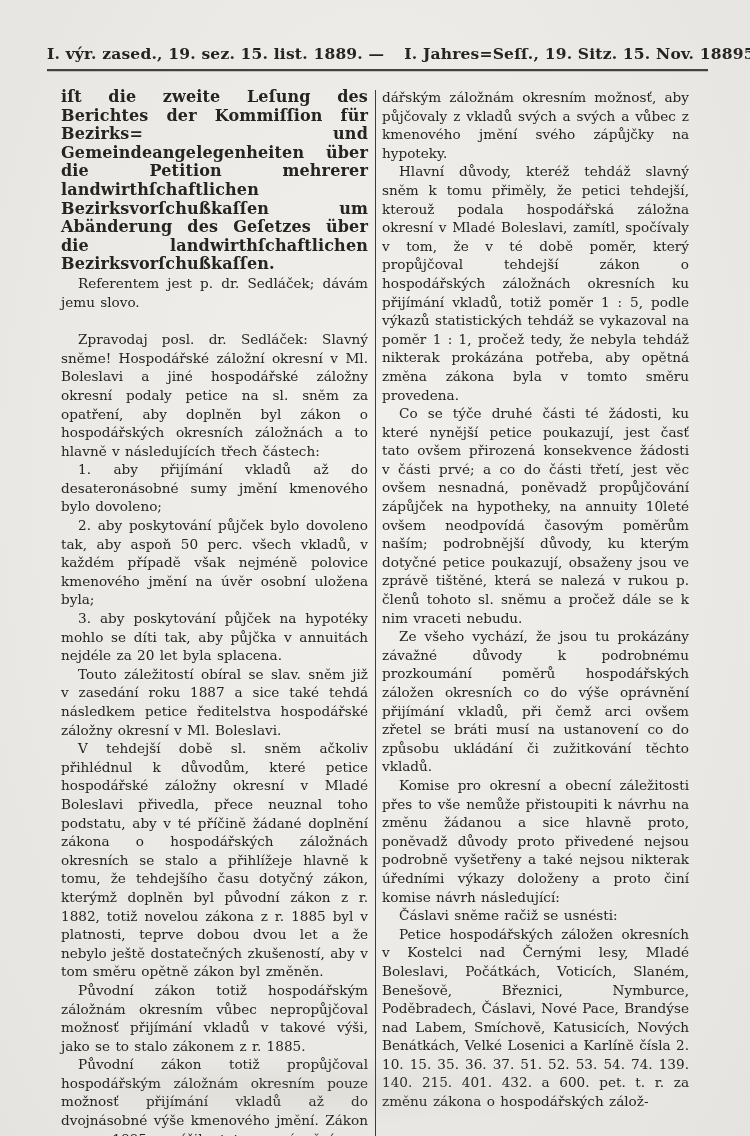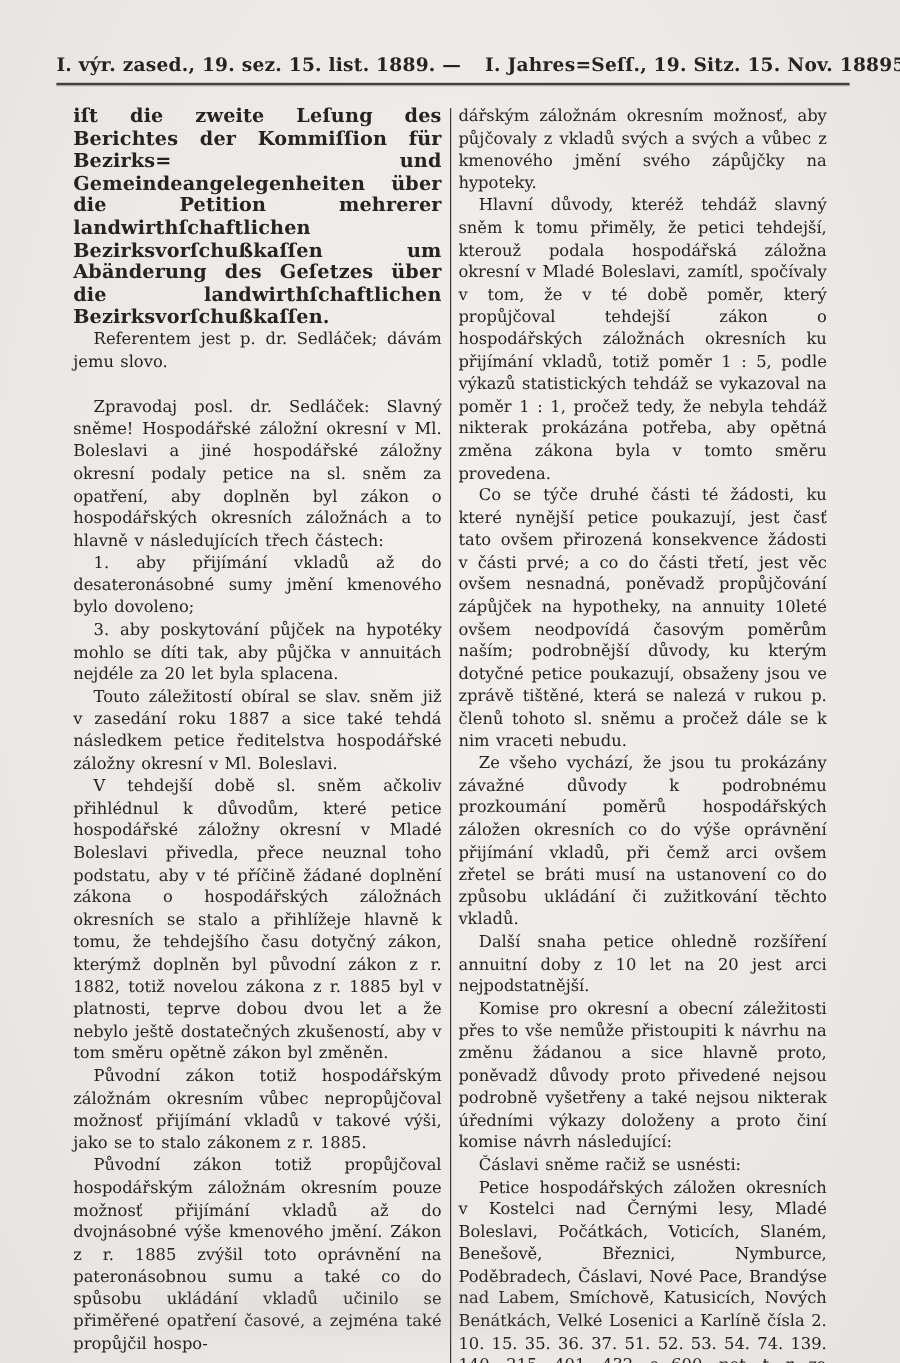--- a/index.html
+++ b/index.html
@@ -93,32 +93,32 @@
   </div>
 
   <div class="header-rule"></div>
 
   <div class="columns">
     <div class="col" id="col-left">
         <p class="para fraktur">iſt die zweite Leſung des Berichtes der Kommiſſion für Bezirks= und Gemeindeangelegenheiten über die Petition mehrerer landwirthſchaftlichen Bezirksvorſchußkaſſen um Abänderung des Geſetzes über die landwirthſchaftlichen Bezirksvorſchußkaſſen.</p>
         <p class="para indent">Referentem jest p. dr. Sedláček; dávám jemu slovo.</p>
         <p class="para indent gap">Zpravodaj posl. dr. <b>Sedláček</b>: Slavný sněme! Hospodářské záložní okresní v Ml. Boleslavi a jiné hospodářské záložny okresní podaly petice na sl. sněm za opatření, aby doplněn byl zákon o hospodářských okresních záložnách a to hlavně v následujících třech částech:</p>
         <p class="para indent">1. aby přijímání vkladů až do desateronásobné sumy jmění kmenového bylo dovoleno;</p>
+        <p class="para indent">2. aby poskytování půjček bylo dovoleno tak, aby aspoň 50 perc. všech vkladů, v každém případě však nejméně polovice kmenového jmění na úvěr osobní uložena byla;</p>
         <p class="para indent">3. aby poskytování půjček na hypotéky mohlo se díti tak, aby půjčka v annuitách nejdéle za 20 let byla splacena.</p>
         <p class="para indent">Touto záležitostí obíral se slav. sněm již v zasedání roku 1887 a sice také tehdá následkem petice ředitelstva hospodářské záložny okresní v Ml. Boleslavi.</p>
         <p class="para indent">V tehdejší době sl. sněm ačkoliv přihlédnul k důvodům, které petice hospodářské záložny okresní v Mladé Boleslavi přivedla, přece neuznal toho podstatu, aby v té příčině žádané doplnění zákona o hospodářských záložnách okresních se stalo a přihlížeje hlavně k tomu, že tehdejšího času dotyčný zákon, kterýmž doplněn byl původní zákon z r. 1882, totiž novelou zákona z r. 1885 byl v platnosti, teprve dobou dvou let a že nebylo ještě dostatečných zkušeností, aby v tom směru opětně zákon byl změněn.</p>
         <p class="para indent">Původní zákon totiž hospodářským záložnám okresním vůbec nepropůjčoval možnosť přijímání vkladů v takové výši, jako se to stalo zákonem z r. 1885.</p>
         <p class="para indent">Původní zákon totiž propůjčoval hospodářským záložnám okresním pouze možnosť přijímání vkladů až do dvojnásobné výše kmenového jmění. Zákon z r. 1885 zvýšil toto oprávnění na pateronásobnou sumu a také co do spůsobu ukládání vkladů učinilo se přiměřené opatření časové, a zejména také propůjčil hospo-</p>
       </div>
     <div class="col-divider"></div>
     <div class="col" id="col-right">
         <p class="para">dářským záložnám okresním možnosť, aby půjčovaly z vkladů svých a svých a vůbec z kmenového jmění svého zápůjčky na hypoteky.</p>
         <p class="para indent">Hlavní důvody, kteréž tehdáž slavný sněm k tomu přiměly, že petici tehdejší, kterouž podala hospodářská záložna okresní v Mladé Boleslavi, zamítl, spočívaly v tom, že v té době poměr, který propůjčoval tehdejší zákon o hospodářských záložnách okresních ku přijímání vkladů, totiž poměr 1 : 5, podle výkazů statistických tehdáž se vykazoval na poměr 1 : 1, pročež tedy, že nebyla tehdáž nikterak prokázána potřeba, aby opětná změna zákona byla v tomto směru provedena.</p>
         <p class="para indent">Co se týče druhé části té žádosti, ku které nynější petice poukazují, jest časť tato ovšem přirozená konsekvence žádosti v části prvé; a co do části třetí, jest věc ovšem nesnadná, poněvadž propůjčování zápůjček na hypotheky, na annuity 10leté ovšem neodpovídá časovým poměrům naším; podrobnější důvody, ku kterým dotyčné petice poukazují, obsaženy jsou ve zprávě tištěné, která se nalezá v rukou p. členů tohoto sl. sněmu a pročež dále se k nim vraceti nebudu.</p>
         <p class="para indent">Ze všeho vychází, že jsou tu prokázány závažné důvody k podrobnému prozkoumání poměrů hospodářských záložen okresních co do výše oprávnění přijímání vkladů, při čemž arci ovšem zřetel se bráti musí na ustanovení co do způsobu ukládání či zužitkování těchto vkladů.</p>
-        <p class="para indent">Další snaha petice ohledně rozšíření annuitní doby z 10 let na 20 jest arci nejpodstatnější.</p>
         <p class="para indent">Komise pro okresní a obecní záležitosti přes to vše nemůže přistoupiti k návrhu na změnu žádanou a sice hlavně proto, poněvadž důvody proto přivedené nejsou podrobně vyšetřeny a také nejsou nikterak úředními výkazy doloženy a proto činí komise návrh následující:</p>
         <p class="para indent">Čáslavi sněme račiž se usnésti:</p>
         <p class="para indent">Petice hospodářských záložen okresních v Kostelci nad Černými lesy, Mladé Boleslavi, Počátkách, Voticích, Slaném, Benešově, Březnici, Nymburce, Poděbradech, Čáslavi, Nové Pace, Brandýse nad Labem, Smíchově, Katusicích, Nových Benátkách, Velké Losenici a Karlíně čísla 2. 10. 15. 35. 36. 37. 51. 52. 53. 54. 74. 139. 140. 215. 401. 432. a 600. pet. t. r. za změnu zákona o hospodářských zálož-</p>
       </div>
   </div>
 
 </div>
 
 </body></html>

